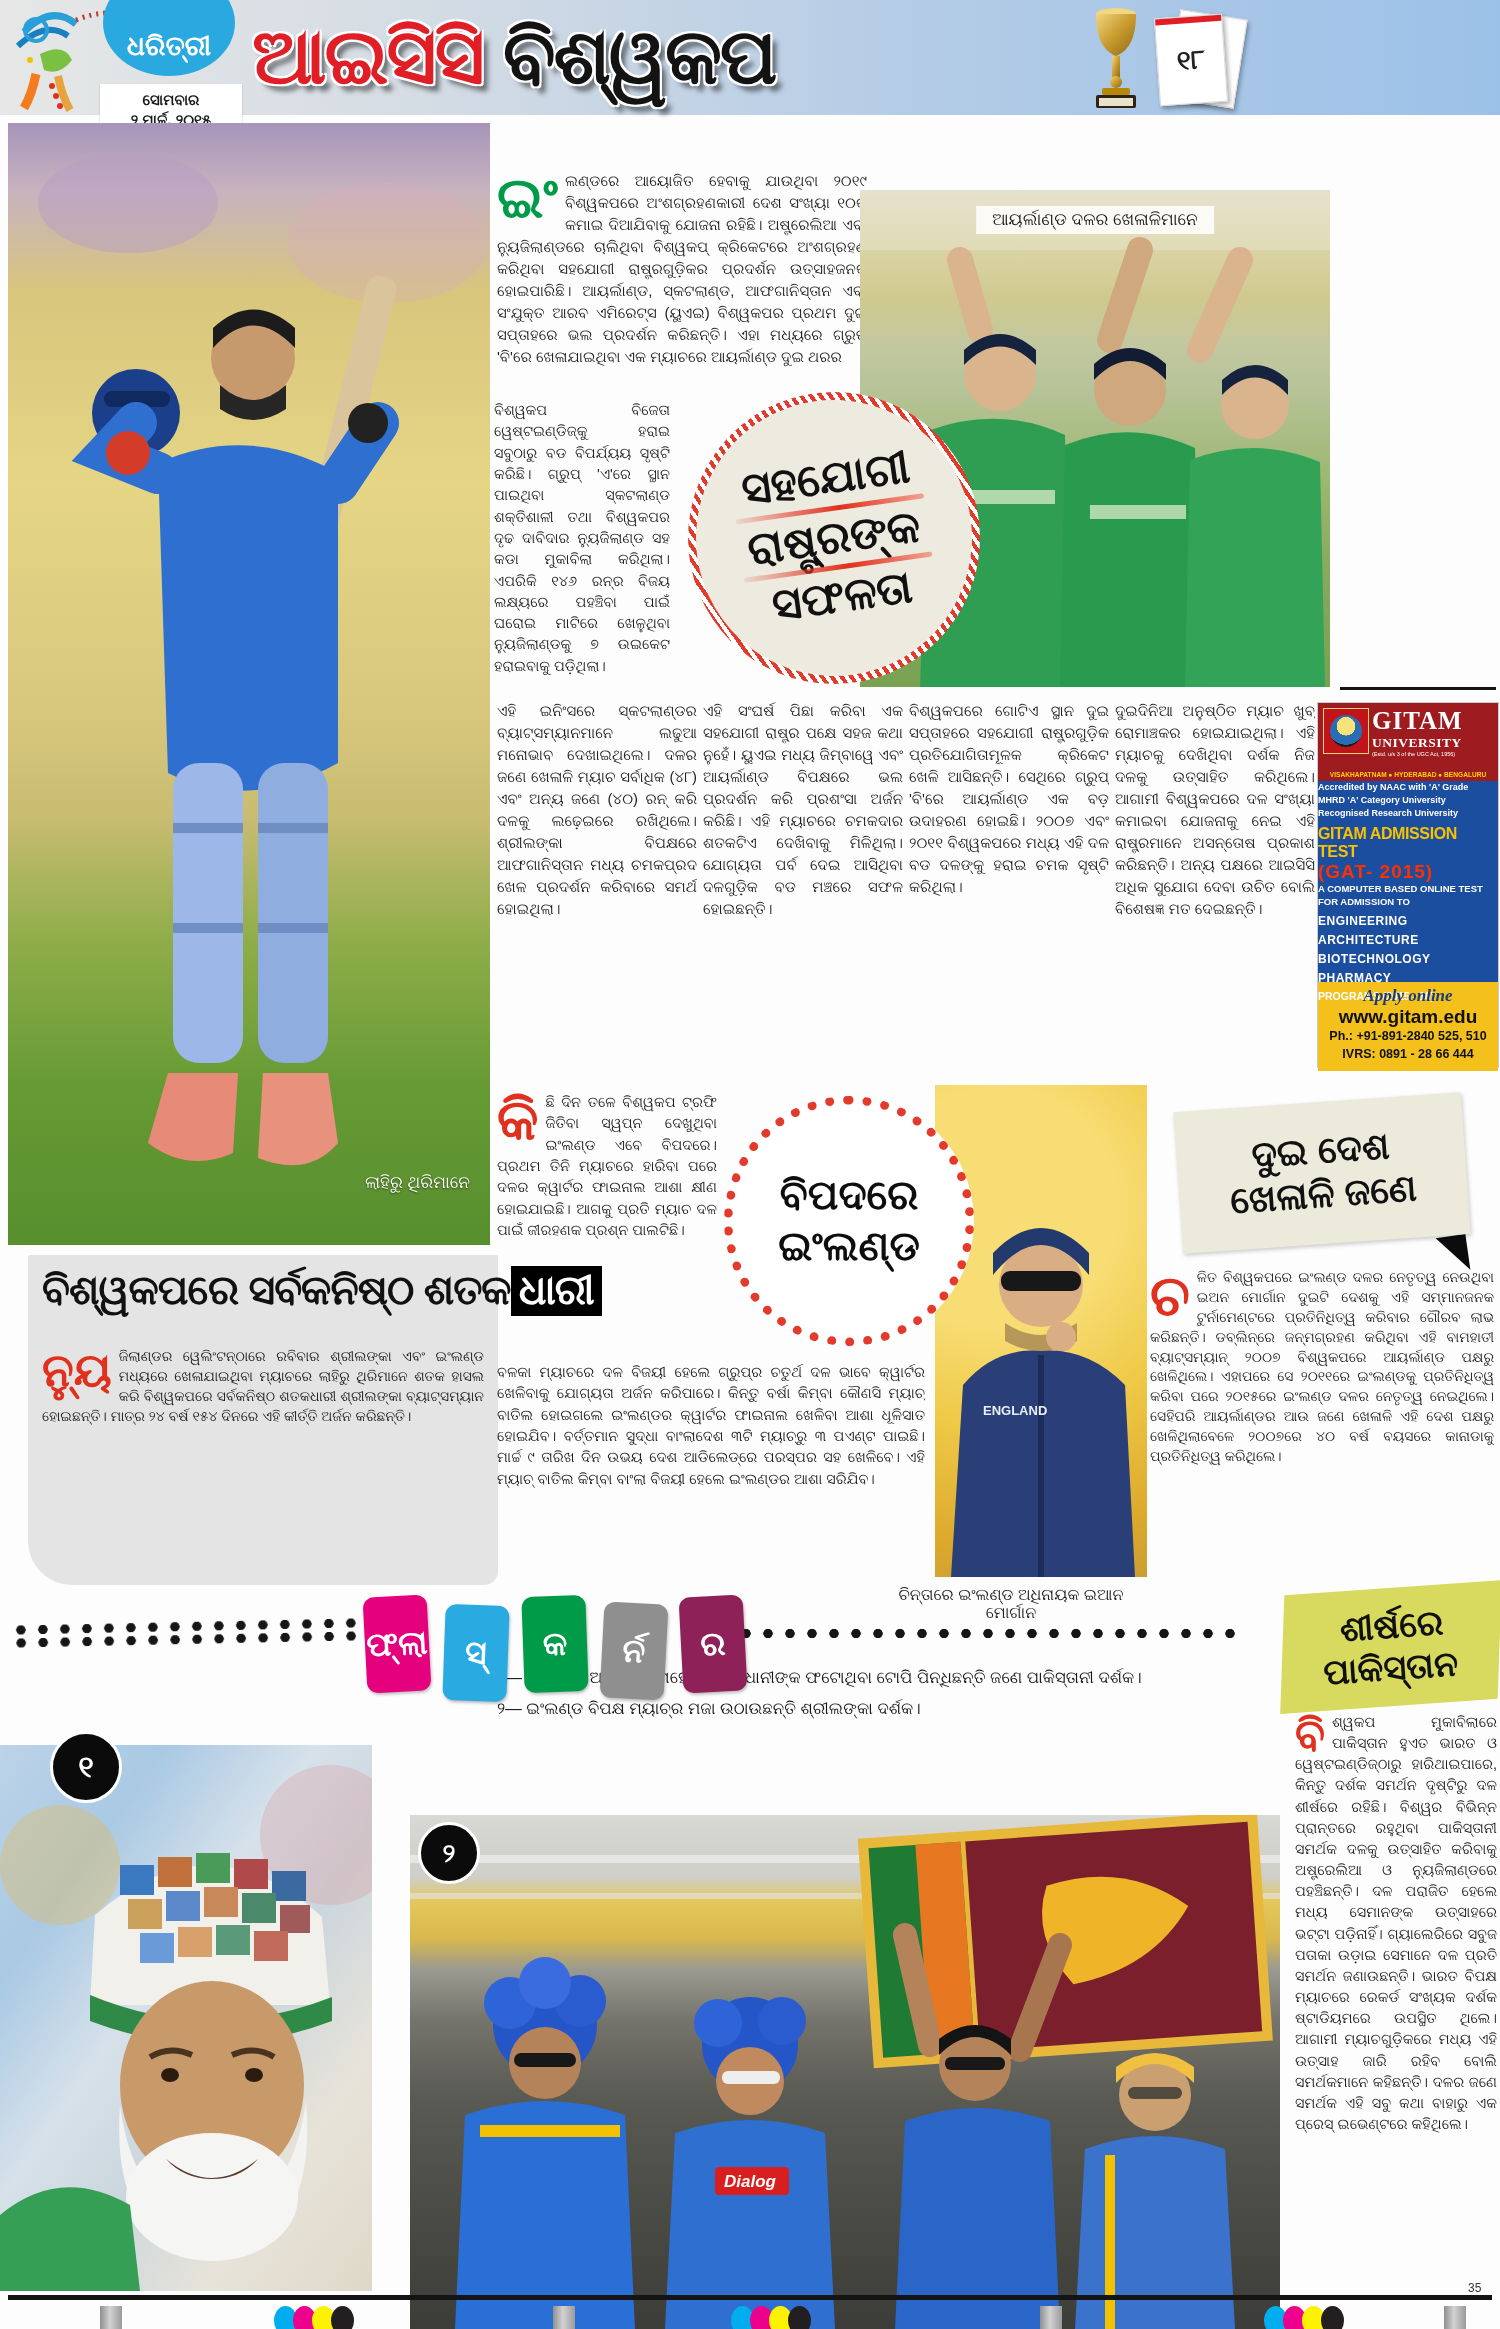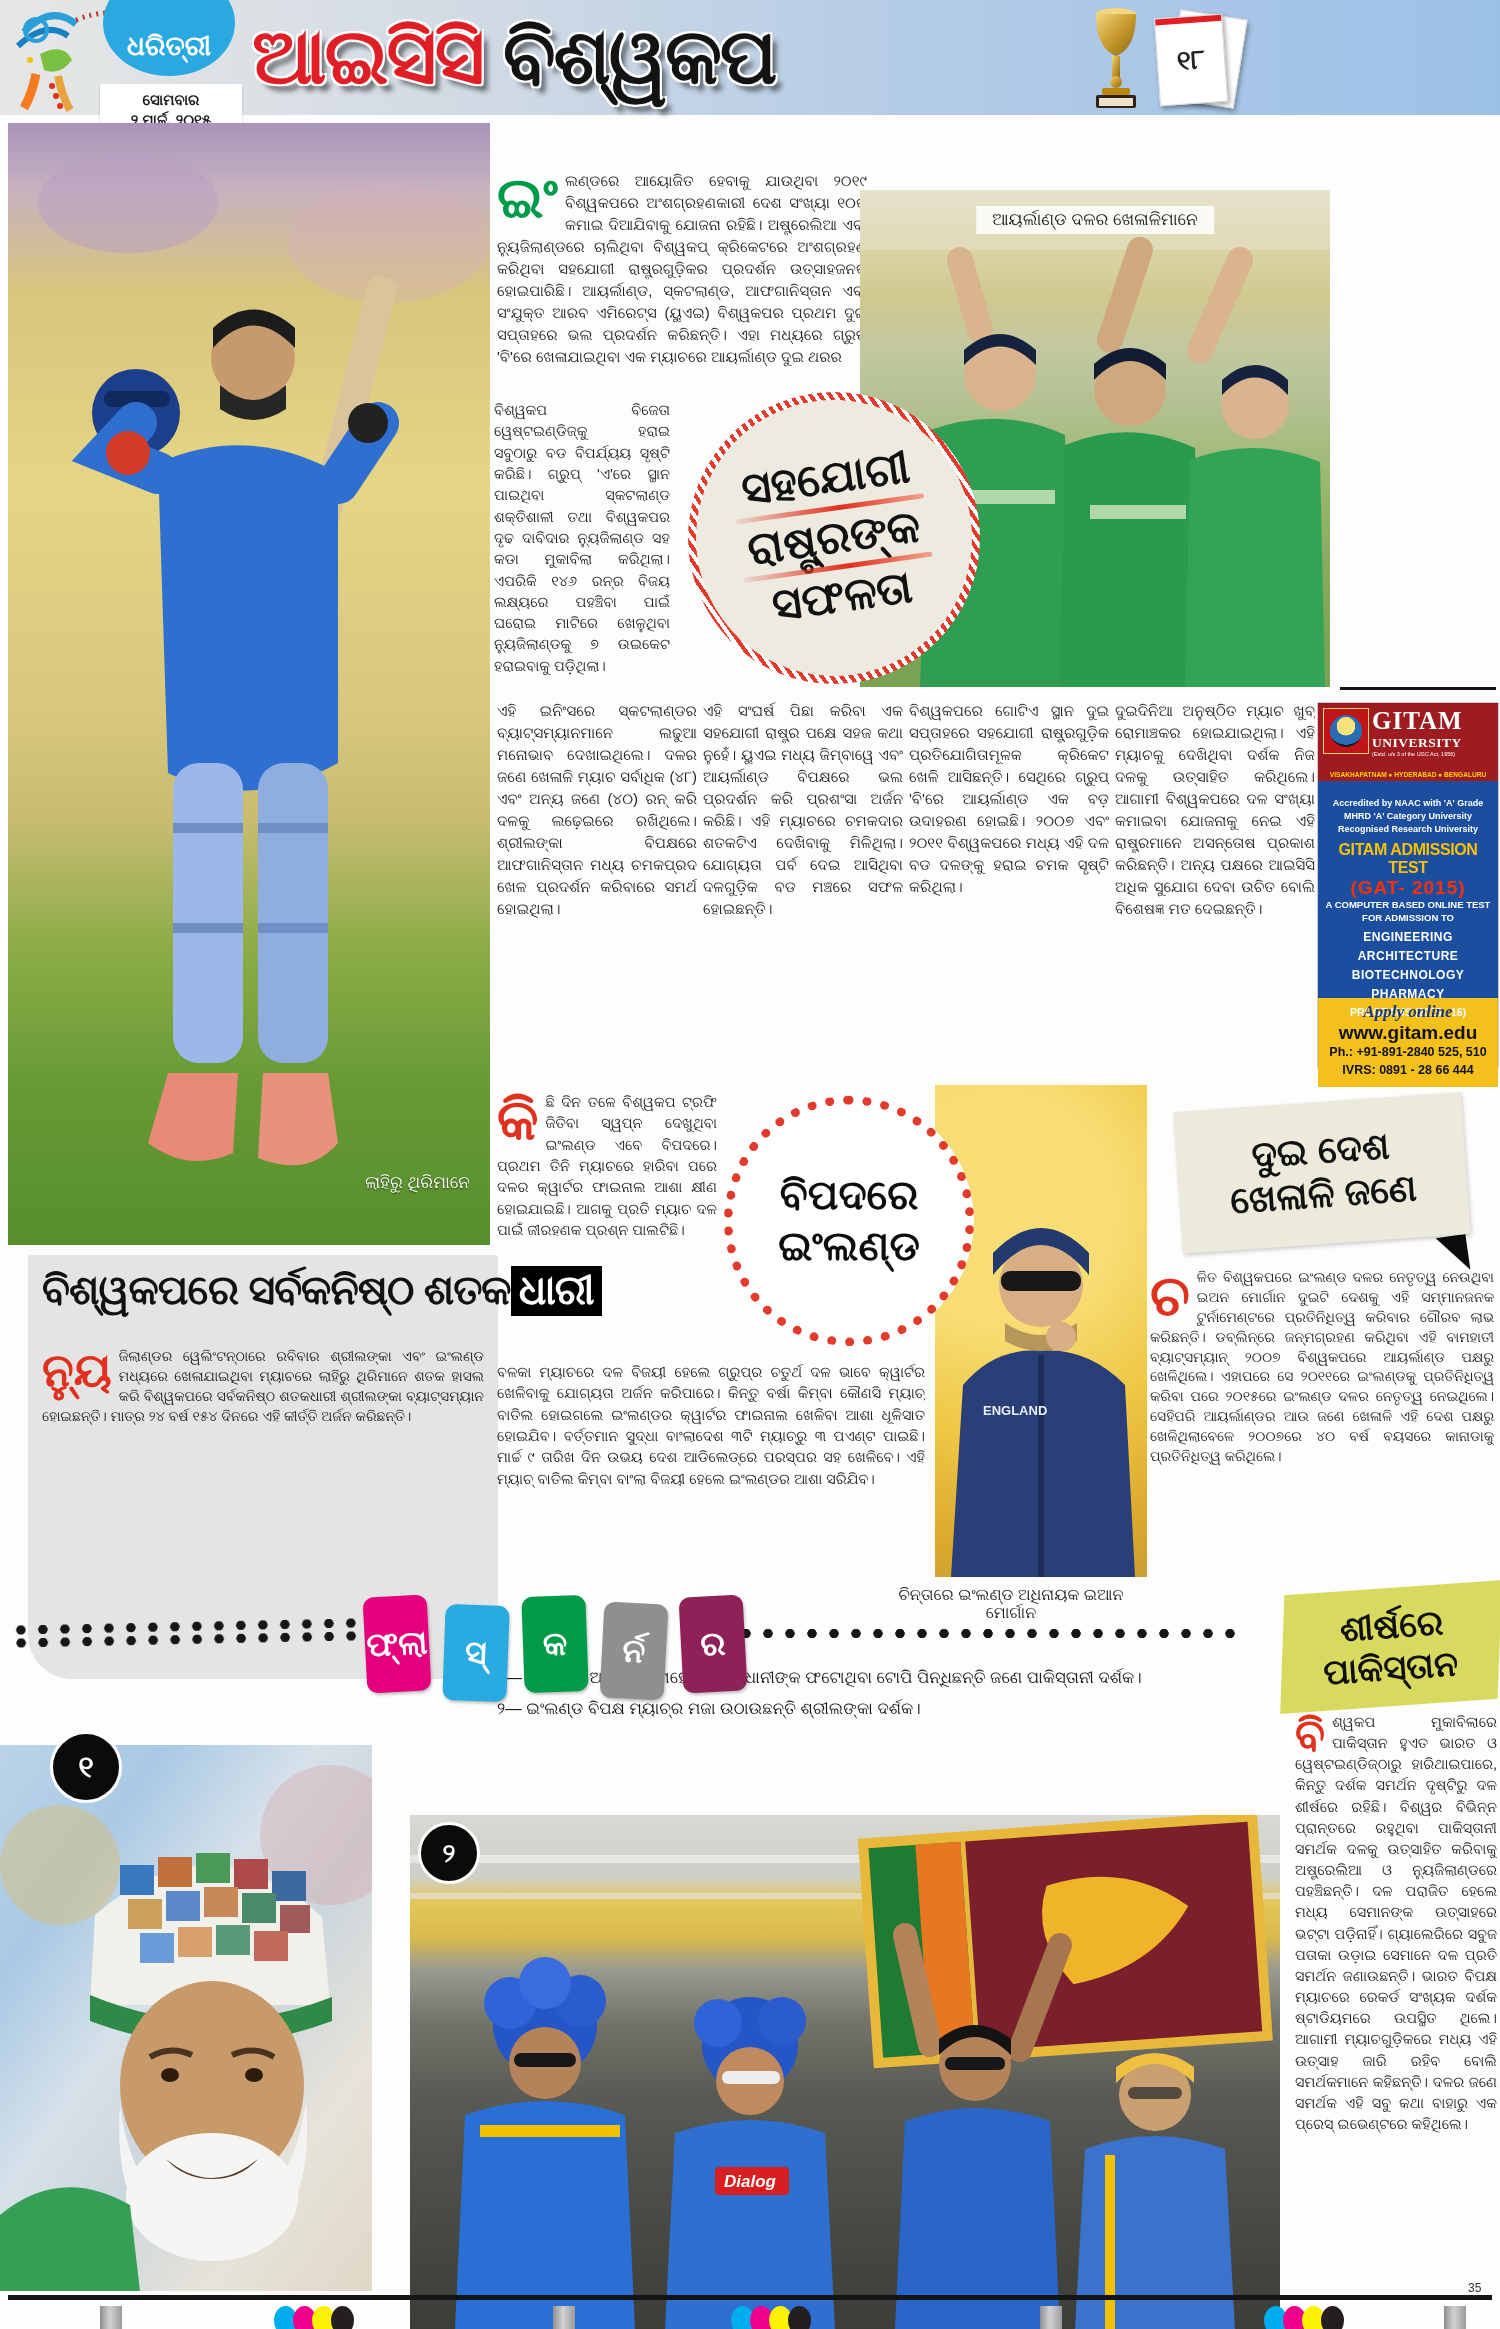--- a/index.html
+++ b/index.html
@@ -55,34 +55,34 @@
   .ad{left:1318px;top:703px;width:180px;height:364px;box-shadow:0 0 0 1px #ccc;font-family:"Liberation Sans",sans-serif}
   .ad-top{height:78px;background:#9e1b1f;position:relative;color:#fff}
   .ad-logo{position:absolute;left:5px;top:5px;width:44px;height:44px;background:#c01418;border:1px solid #f3d27a;
     display:flex;align-items:center;justify-content:center}
   .ad-logo i{display:block;width:32px;height:32px;border-radius:50%;
     background:radial-gradient(circle at 50% 35%,#f8e27a 0 35%,#2a6db5 36% 70%,#1c1c1c 71%)}
   .ad-top .brand{position:absolute;left:54px;top:4px;font-family:"Liberation Serif",serif;font-weight:bold;font-size:25px;letter-spacing:1px}
   .ad-top .brand2{position:absolute;left:54px;top:32px;font-family:"Liberation Serif",serif;font-weight:bold;font-size:13.5px;letter-spacing:.5px}
   .ad-top .estd{position:absolute;left:54px;top:48px;font-size:5.5px}
   .ad-top .cities{position:absolute;left:0;bottom:3px;width:100%;text-align:center;color:#ffd400;font-size:6.6px;font-weight:bold}
-  .ad-mid{height:201px;background:#1c4ea0;color:#fff;text-align:center;padding-top:16px}
+  .ad-mid{height:201px;background:#1c4ea0;color:#fff;text-align:left;padding-top:0}
   .ad-mid .a{font-size:9px;font-weight:bold;line-height:1.45}
   .ad-mid .test{color:#f8c200;font-size:16px;font-weight:bold;margin-top:5px;letter-spacing:-.4px}
   .ad-mid .year{color:#ff2f00;font-size:19px;font-weight:bold;letter-spacing:1px}
   .ad-mid .d{font-size:9.5px;font-weight:bold;line-height:1.35}
   .ad-mid .prog{font-size:12px;font-weight:bold;letter-spacing:.5px;margin-top:5px}
   .ad-mid .note{font-size:10.5px;font-weight:bold;margin-top:5px}
   .ad-bot{height:85px;background:#f3c01c;text-align:center;color:#111;padding-top:4px}
   .ad-bot .apply{font-family:"Liberation Serif",serif;font-style:italic;font-weight:bold;font-size:17px;color:#173a78}
   .ad-bot .site{font-size:19px;font-weight:bold}
   .ad-bot .tel{font-size:12.5px;font-weight:bold;line-height:1.4}
 
   
-  .gray-panel{left:28px;top:1255px;width:470px;height:424px;background:#e4e4e4;border-radius:2px 2px 14px 44px}
+  .gray-panel{left:28px;top:1255px;width:470px;height:330px;background:#e4e4e4;border-radius:2px 2px 14px 44px}
   .cent-head{position:absolute;left:14px;top:12px;width:520px;white-space:nowrap;font-weight:bold;font-size:41px;letter-spacing:-1px;color:#111}
   .cent-head .inv{background:#000;color:#fff;padding:1px 8px 3px 8px}
   .cent-cols{position:absolute;left:14px;top:92px;width:442px;height:226px;display:flex;gap:16px}
   .cent-cols .col{flex:1;overflow:hidden;font-size:14px;line-height:1.42;text-align:justify}
 
   
   .eng-circle{left:724px;top:1096px;width:232px;height:232px;border-radius:50%;background:#fff;
     border:9px dotted #e43a2c;display:flex;flex-direction:column;align-items:center;justify-content:center;z-index:4}
   .eng-circle .hl{font-size:41px;font-weight:bold;color:#0d0d0d;line-height:1.25}
   .photo-morgan{left:935px;top:1085px;width:212px;height:492px;

